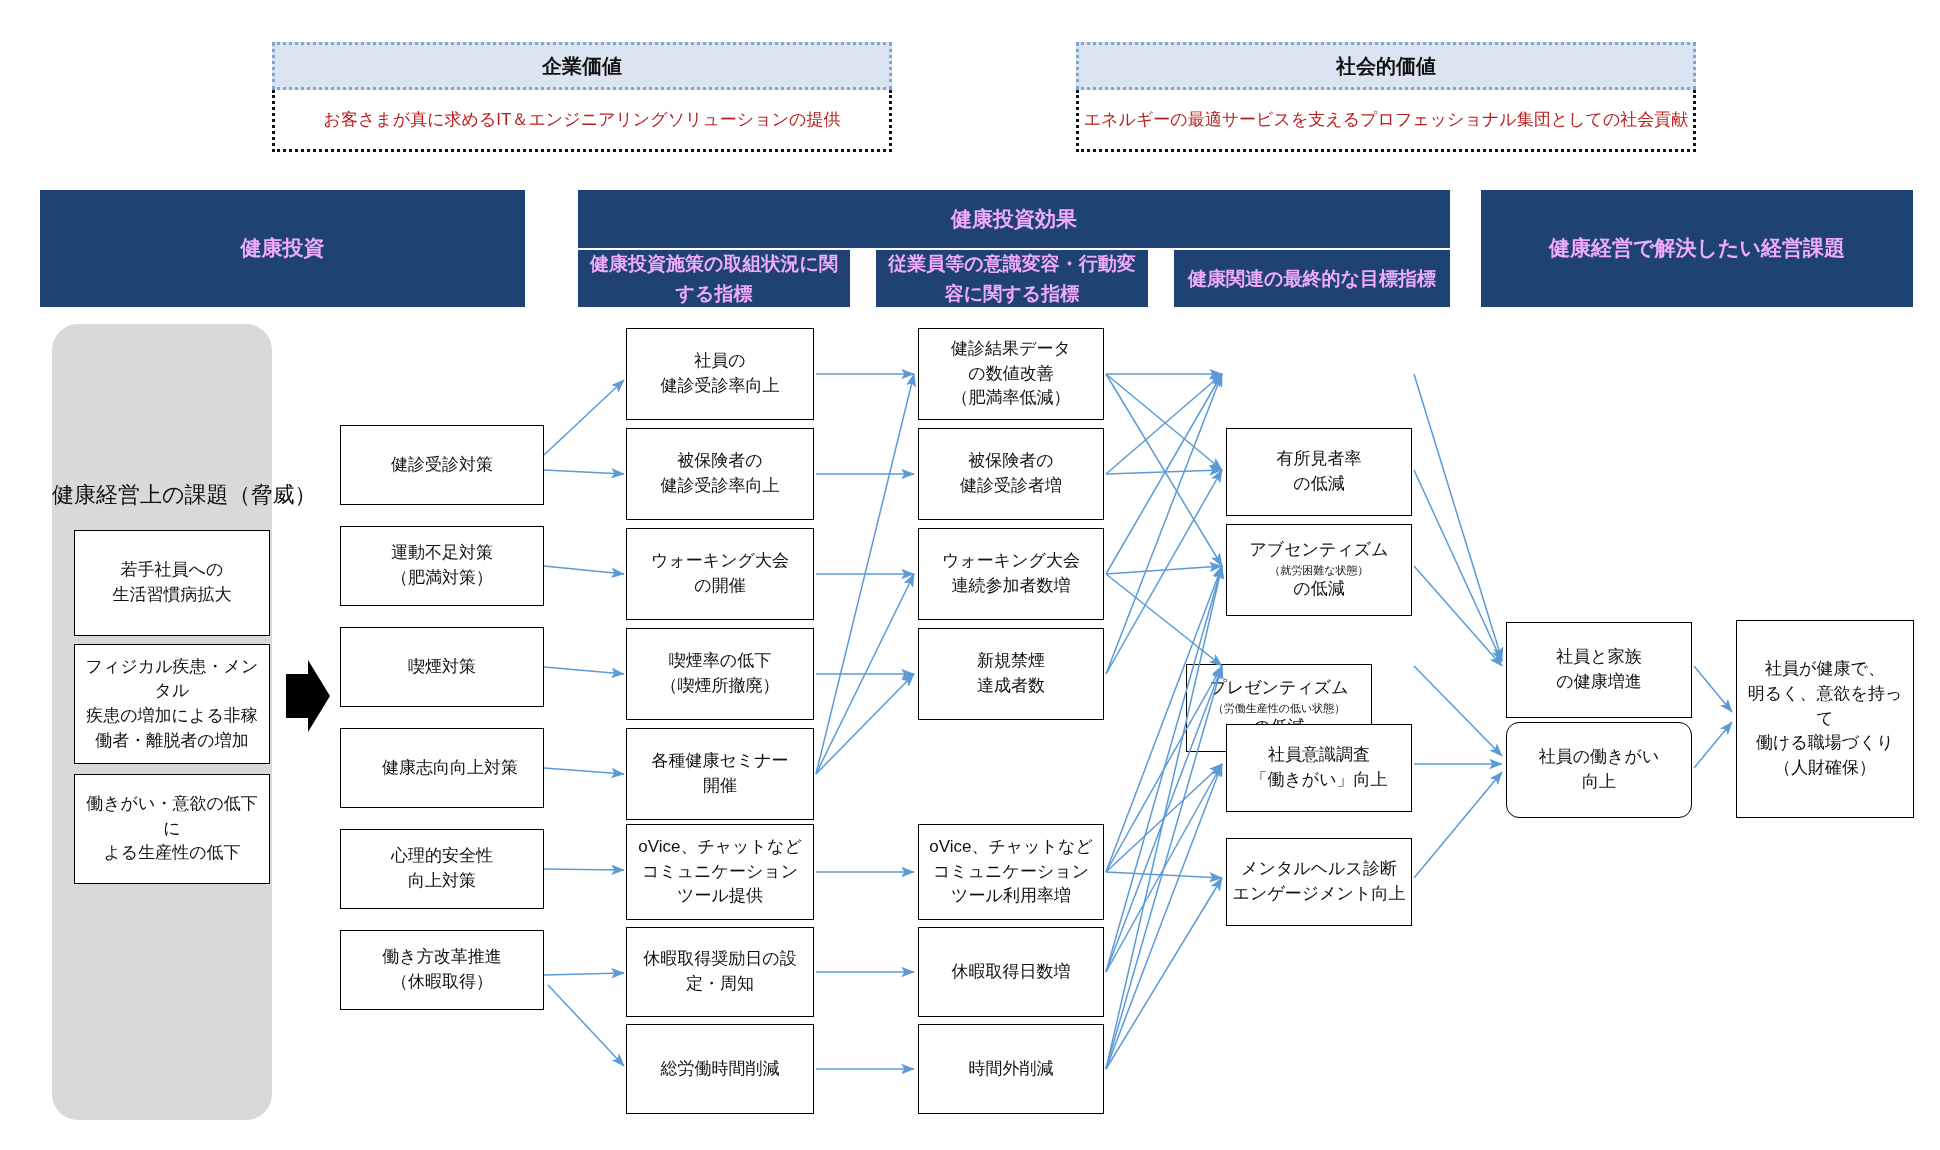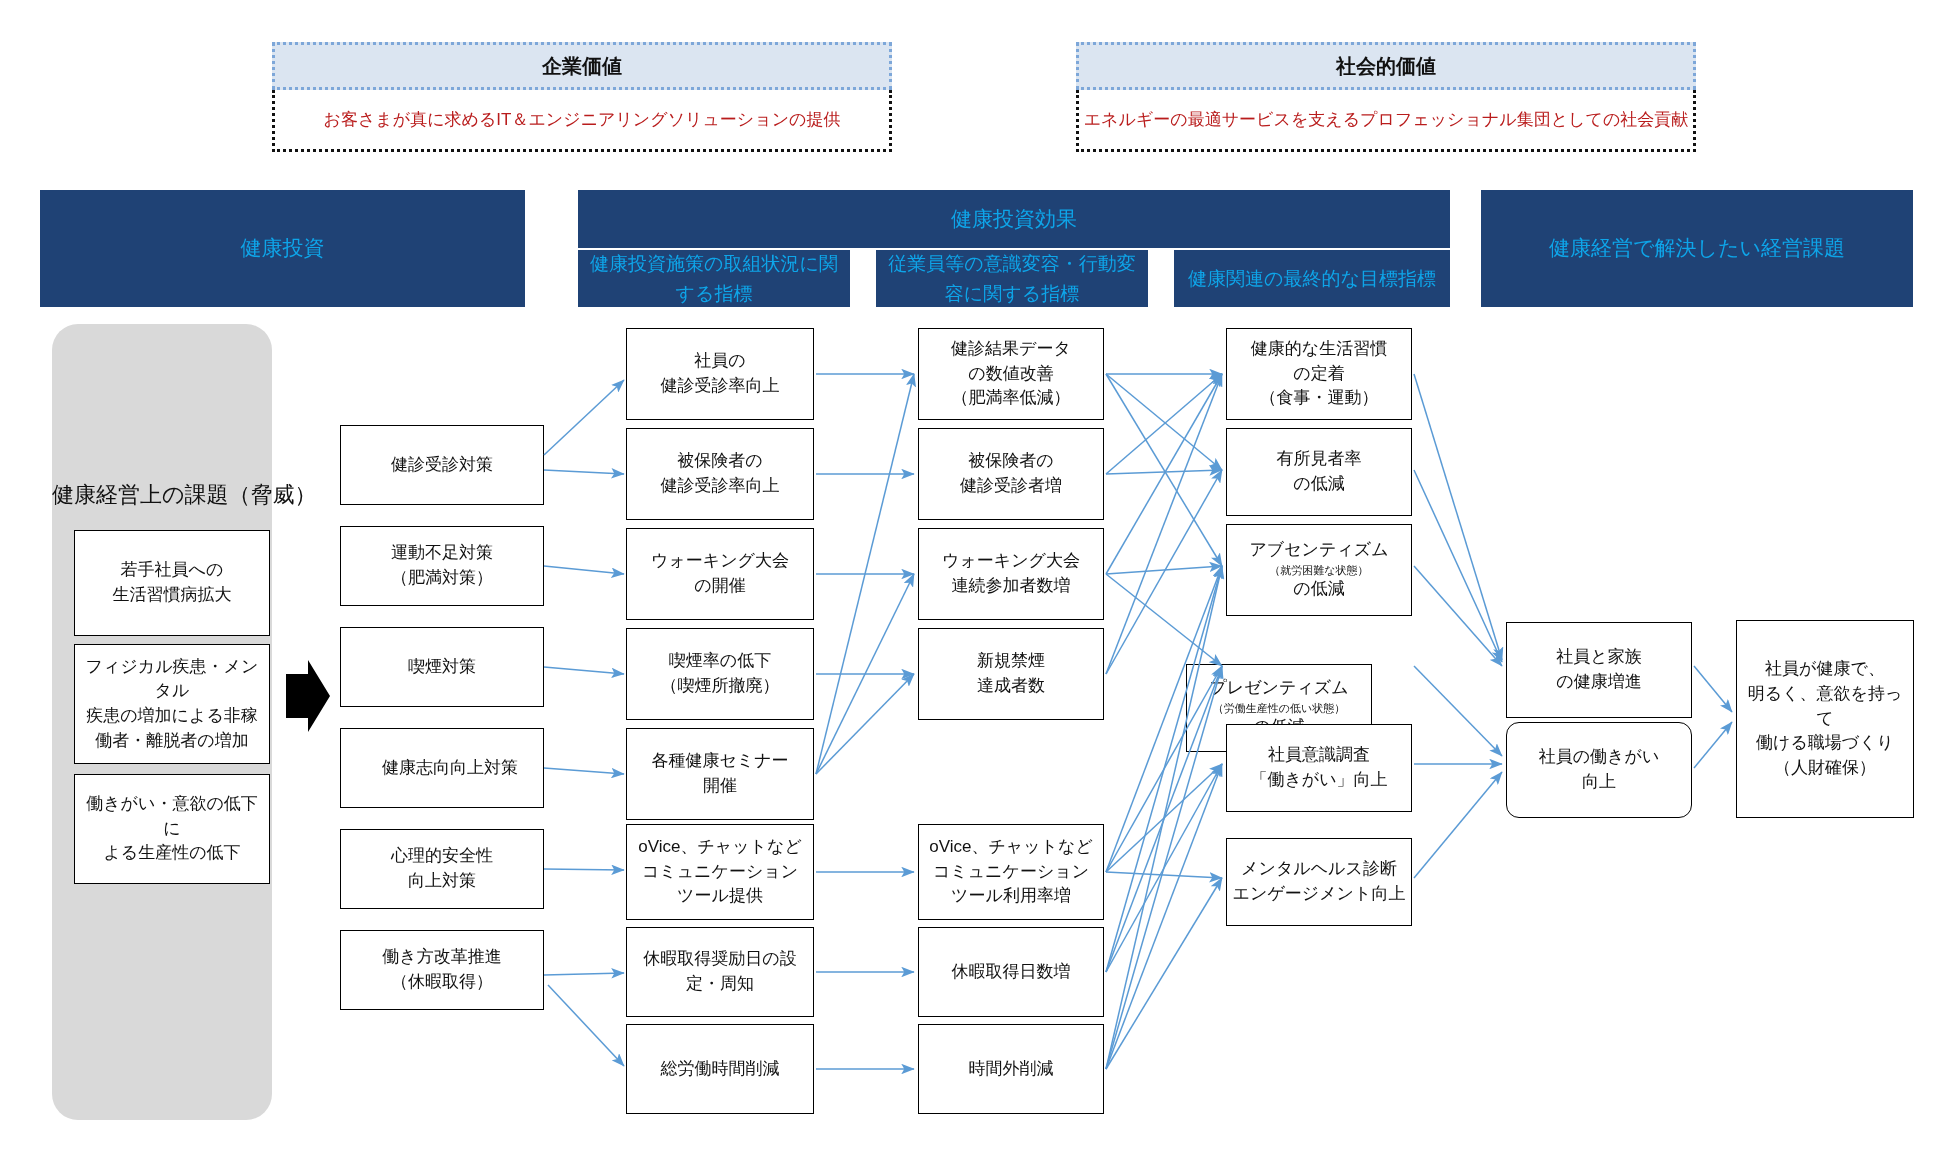--- a/index.html
+++ b/index.html
@@ -28,22 +28,22 @@
     border-top:none;
     display:flex;align-items:center;justify-content:center;
     font-size:17px;color:#b91c1c;
     box-sizing:border-box;
   }
 
   
   .hdr{
     position:absolute;
     background:#1f4275;
-    color:#0ea5e9;
-    font-weight:normal;
+    color:#f0abfc;
+    font-weight:bold;
     display:flex;align-items:center;justify-content:center;
     text-align:center;
     box-sizing:border-box;
     line-height:1.55;
   }
   .hdr.big{font-size:21px;}
   .hdr.sub{font-size:19px;padding:0 10px;}
 
   
   .grey-panel{
@@ -204,25 +204,20 @@
     <span>コミュニケーション</span>
     <span>ツール利用率増</span>
   </div>
   <div class="node" style="left:918px;top:927px;width:186px;height:90px;">
     <span>休暇取得日数増</span>
   </div>
   <div class="node" style="left:918px;top:1024px;width:186px;height:90px;">
     <span>時間外削減</span>
   </div>
 
-  <div class="node" style="left:1226px;top:328px;width:186px;height:92px;">
-    <span>健康的な生活習慣</span>
-    <span>の定着</span>
-    <span>（食事・運動）</span>
-  </div>
   <div class="node" style="left:1226px;top:428px;width:186px;height:88px;">
     <span>有所見者率</span>
     <span>の低減</span>
   </div>
   <div class="node" style="left:1226px;top:524px;width:186px;height:92px;">
     <span>アブセンティズム</span>
     <span class="sm">（就労困難な状態）</span>
     <span>の低減</span>
   </div>
   <div class="node" style="left:1186px;top:624px;width:186px;height:88px;margin-top:40px;">

